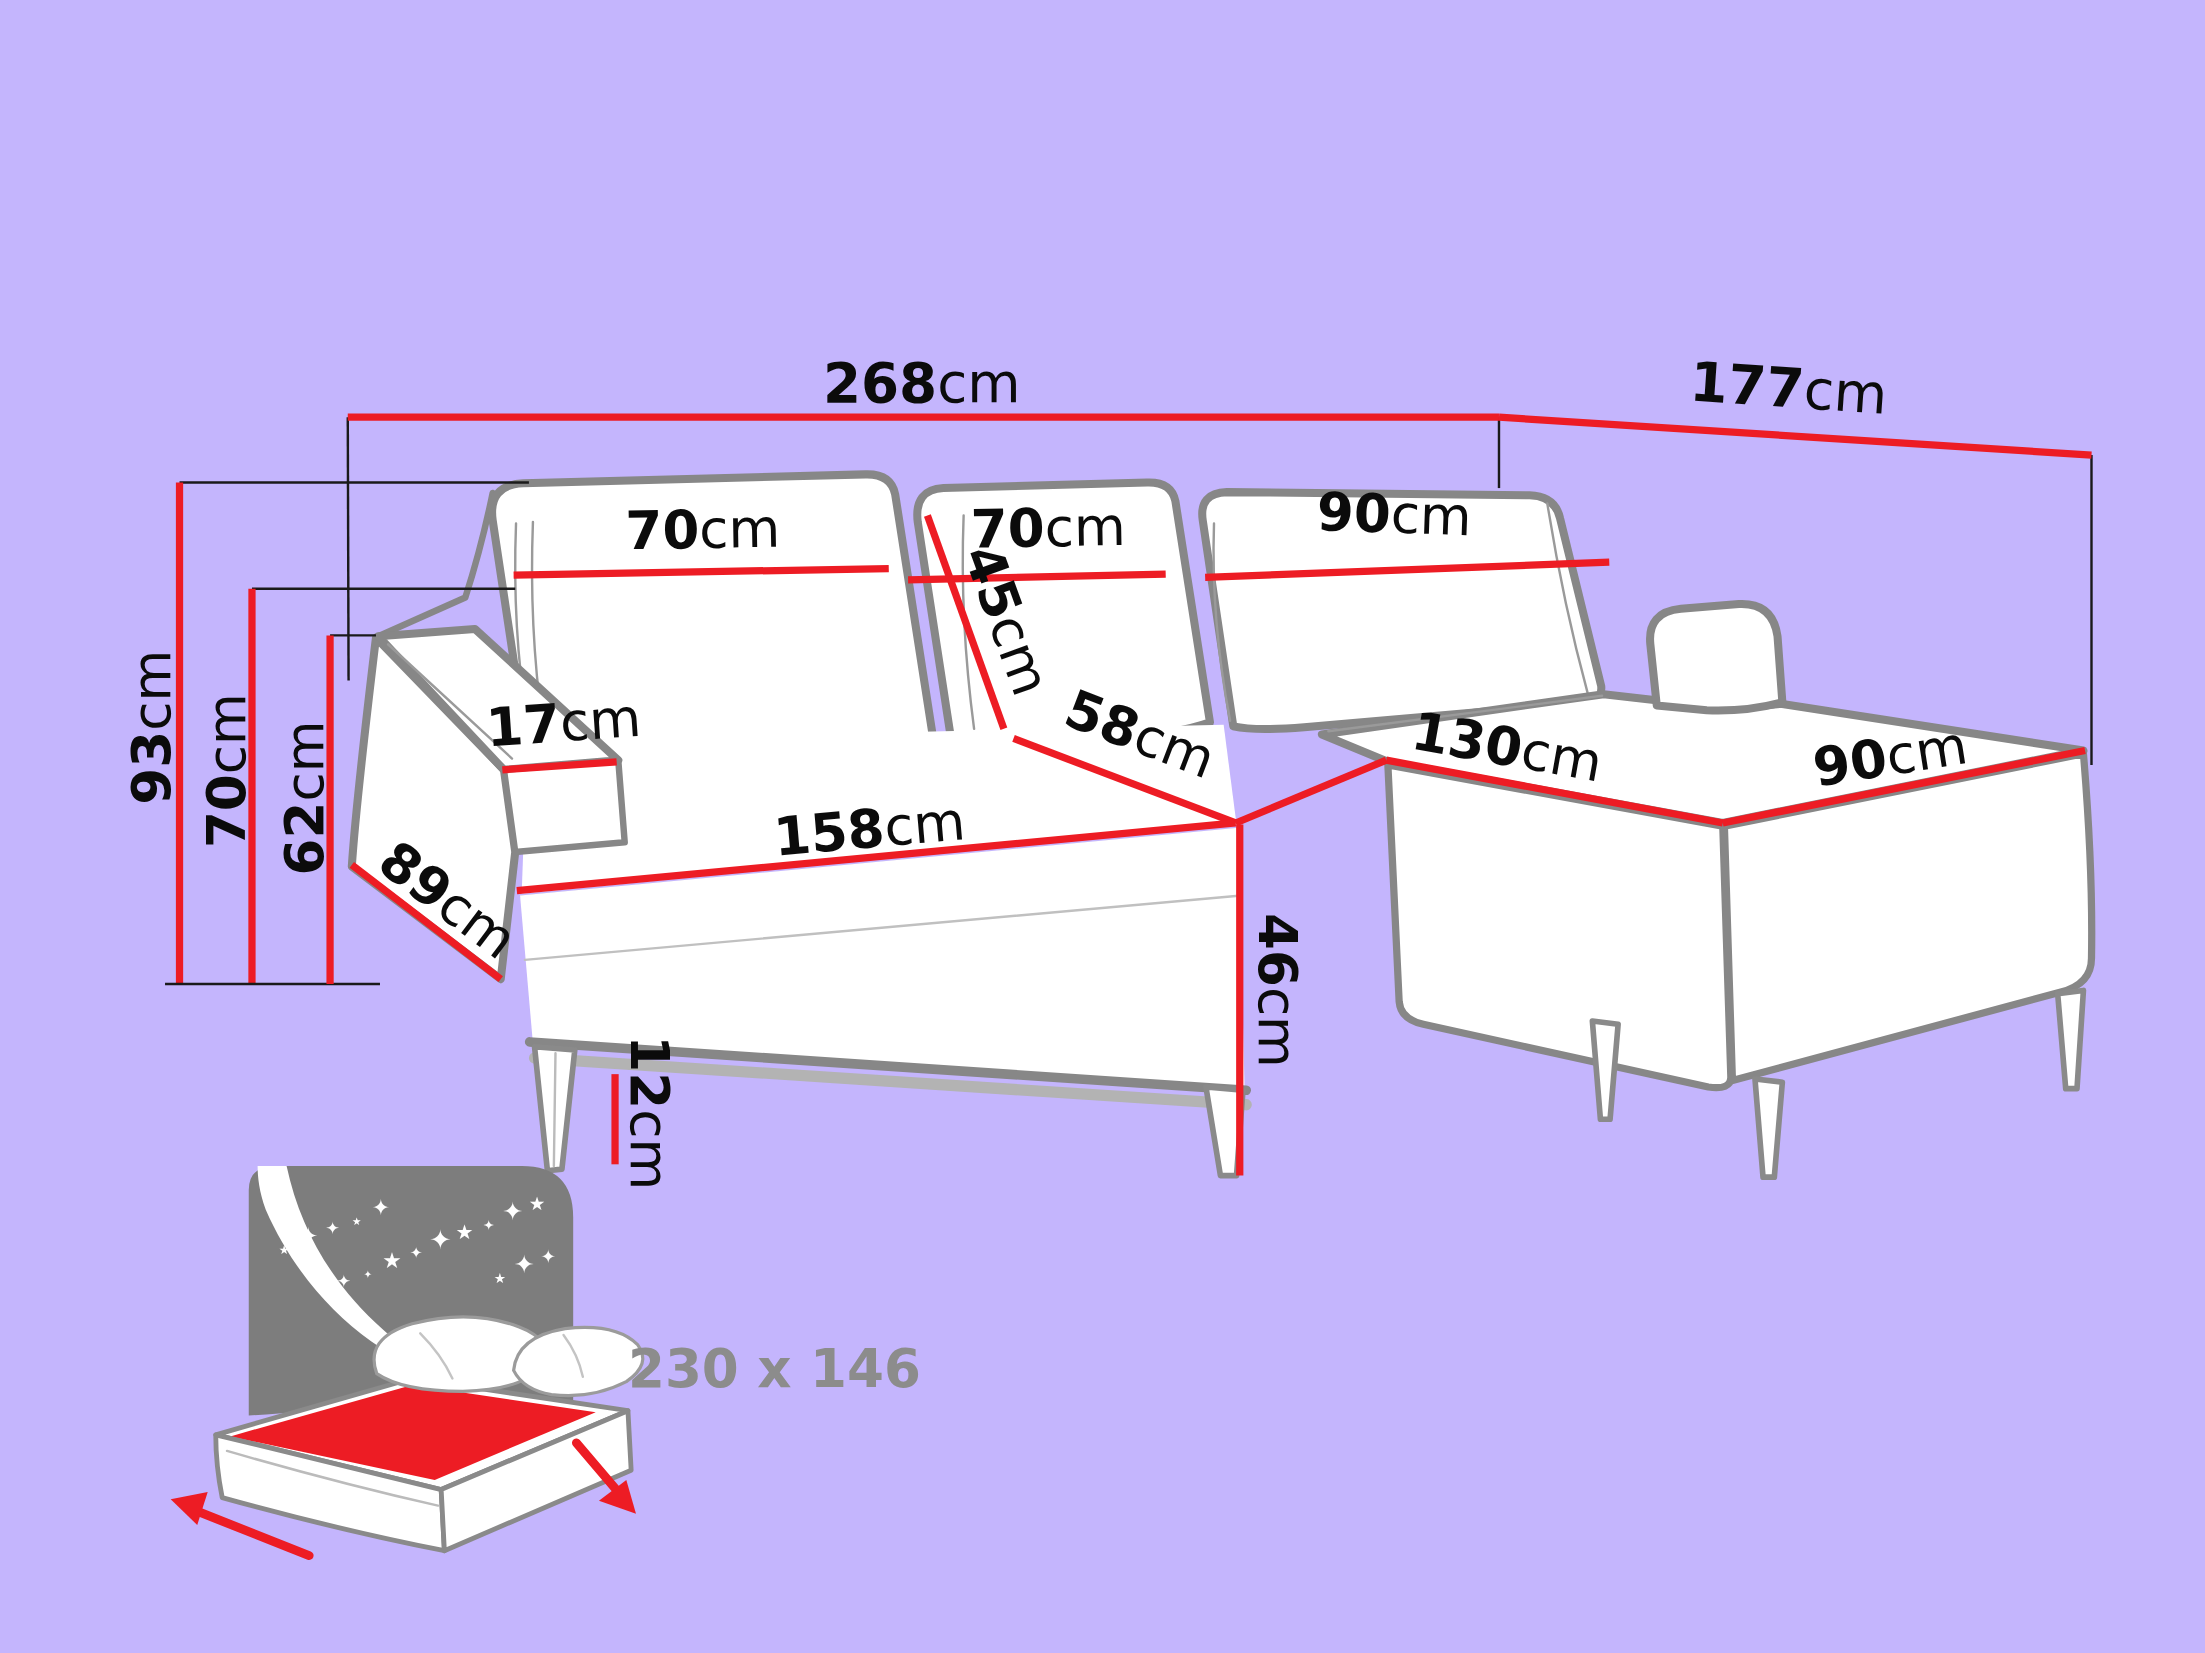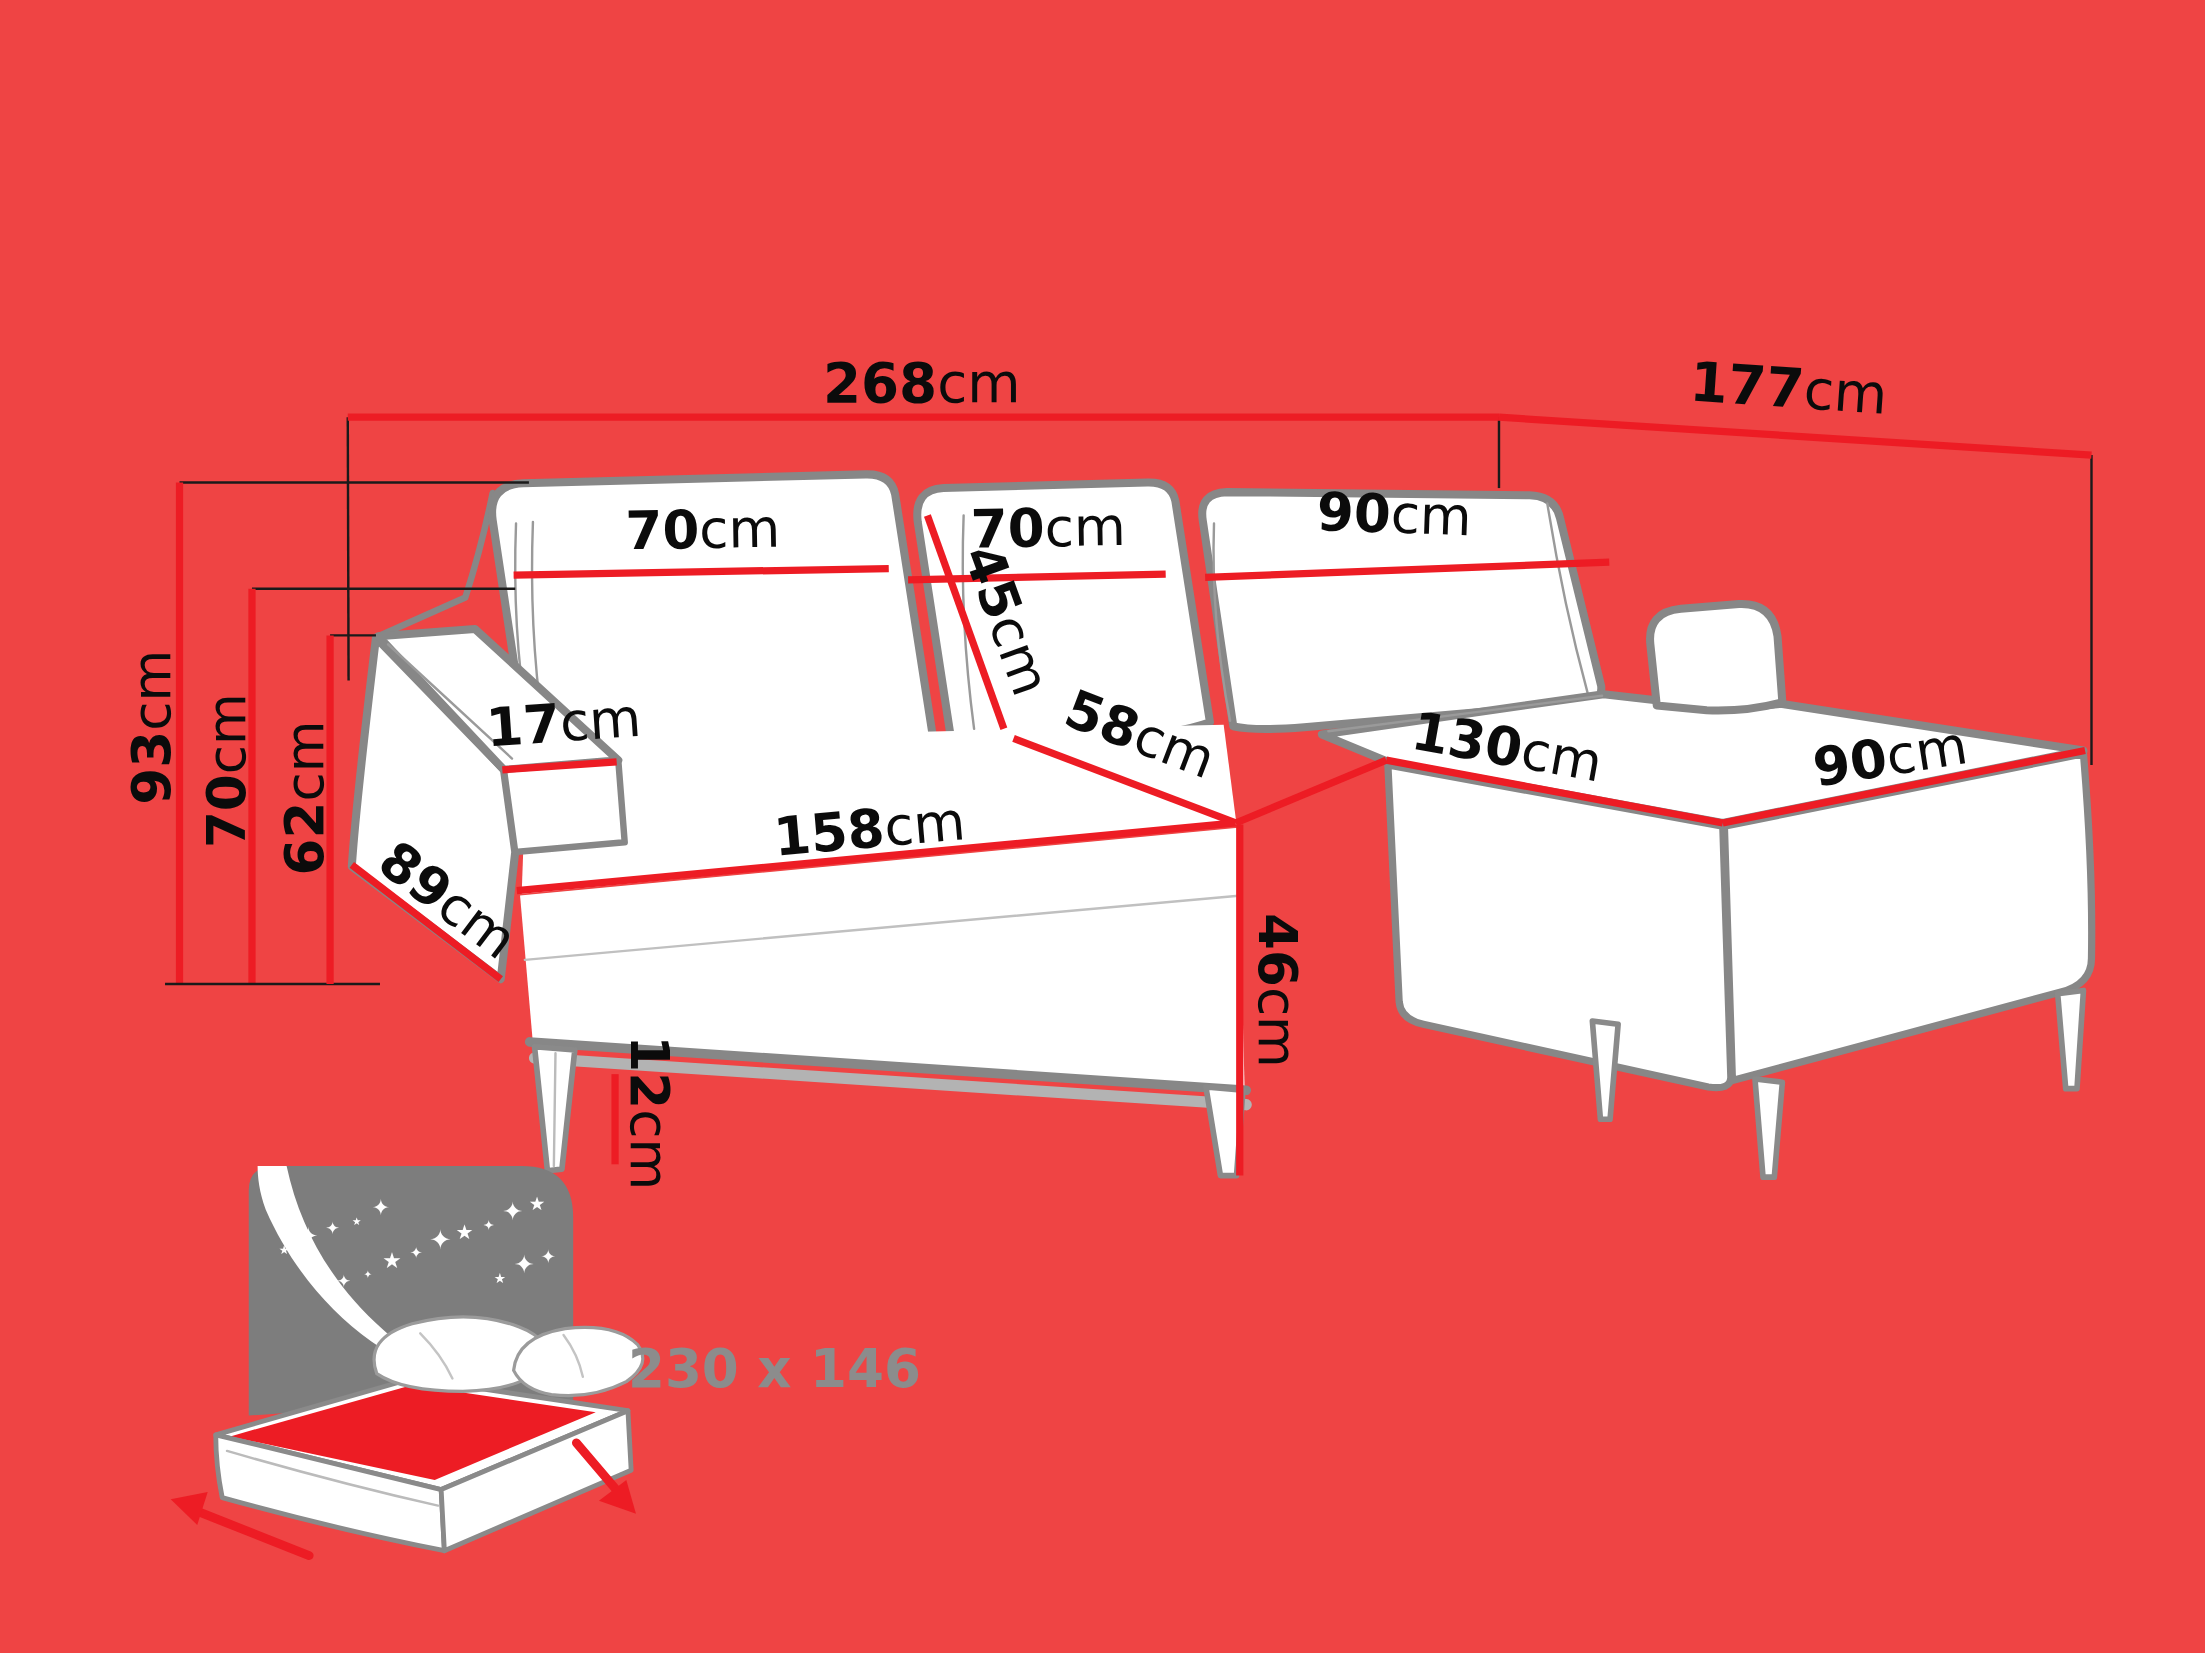--- a/index.html
+++ b/index.html
@@ -1,16 +1,16 @@
 <!DOCTYPE html>
 <html style="font-size:13px"><head>
 <meta charset="utf-8">
 <style>
   html,body{margin:0;padding:0;background:#ffffff;}
-  .stage{width:2205px;height:1654px;position:relative;background:#ef4444;overflow:hidden;}
+  .stage{width:2205px;height:1654px;position:relative;background:#c4b5fd;overflow:hidden;}
   svg{display:block;}
   .dim-label{font-family:"DejaVu Sans","Liberation Sans",sans-serif;fill:#0b0b0b;
              text-anchor:middle;dominant-baseline:central;}
   .dim-label .num{font-weight:700;}
   .dim-label .unit{font-weight:400;}
   .bed-size{font-family:"DejaVu Sans","Liberation Sans",sans-serif;font-weight:700;
             text-anchor:middle;dominant-baseline:central;}
 </style>
 </head>
 <body>

